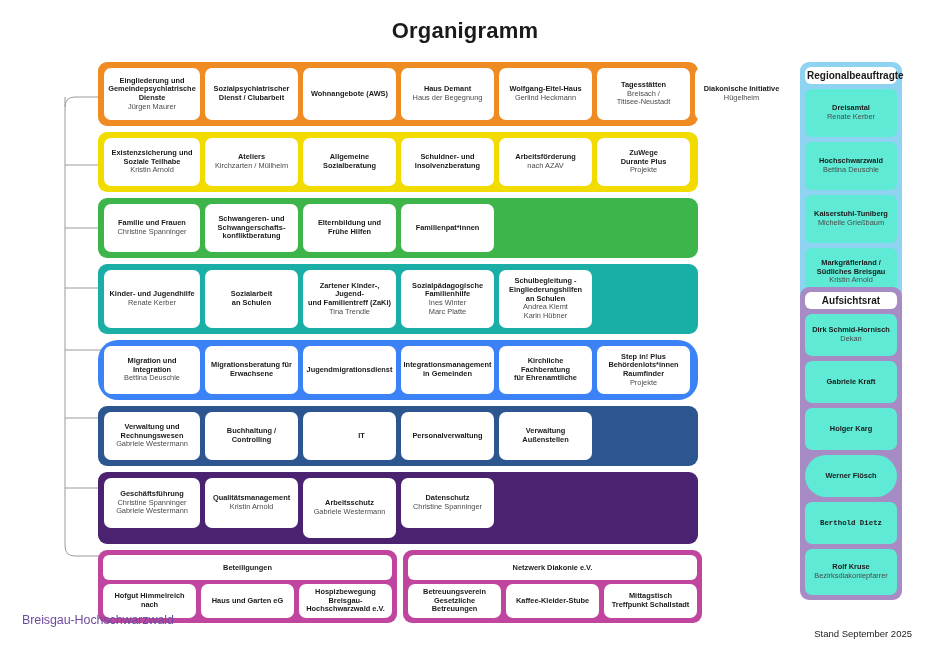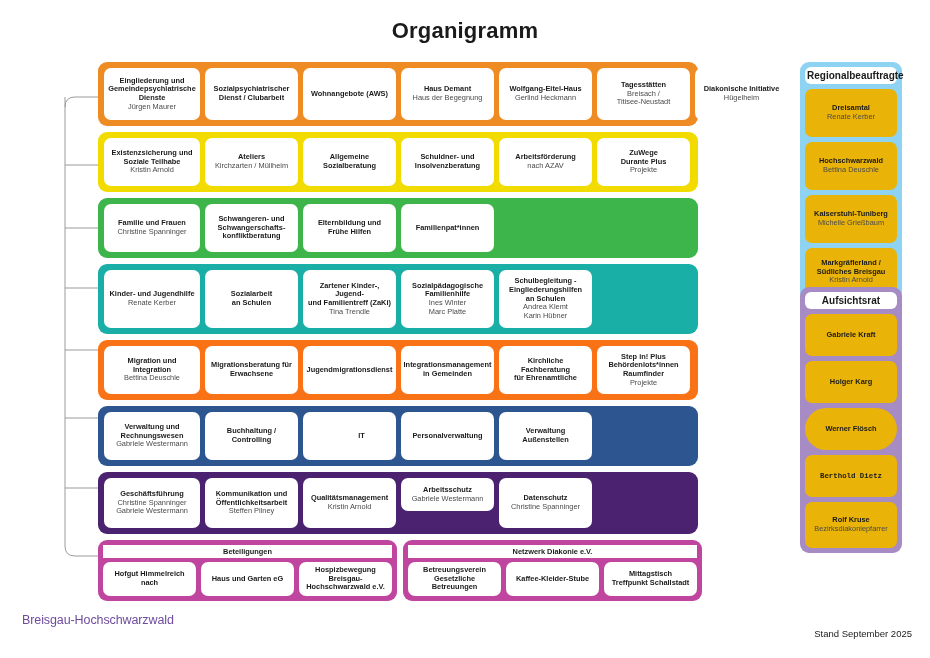--- a/index.html
+++ b/index.html
@@ -68,21 +68,21 @@
     width: 102px;
   }
   .side-head {
     background: #fff;
     border-radius: 6px;
     text-align: center;
     font-size: 10px; font-weight: bold; color: #1b1b1b;
     padding: 3px 2px;
   }
   .side-card {
-    background: #eab308;
+    background: #5eead4;
     border-radius: 7px;
     text-align: center;
     display: flex; flex-direction: column;
     align-items: center; justify-content: center;
     line-height: 1.2;
   }
   .side-card .t { font-size: 7.4px; font-weight: bold; color: #1b1b1b; }
   .side-card .s { font-size: 7.4px; color: #4a4a4a; }
 
   
@@ -100,23 +100,23 @@
   .beteil-band {
     display: flex; gap: 6px;
     margin-bottom: 0;
   }
   .beteil-group {
     border-radius: 9px;
     padding: 5px;
     display: flex; flex-direction: column; gap: 4px;
   }
   .beteil-title {
-    background: #fff; border-radius: 0;
+    background: #fff; border-radius: 6px;
     text-align: center; font-size: 7.4px; font-weight: bold; color:#1b1b1b;
-    padding: 2px 2px;
+    padding: 8px 2px;
   }
   .beteil-cards { display:flex; gap: 5px; }
   .beteil-card {
     background:#fff; border-radius: 7px;
     display:flex; align-items:center; justify-content:center;
     text-align:center; height: 34px; padding: 2px 3px;
     font-size: 7.4px; font-weight: bold; color:#1b1b1b; line-height:1.2;
   }
 </style>
 </head>
@@ -239,21 +239,21 @@
           <div class="s">Marc Platte</div>
         </div>
         <div class="card w-std" style="height: 58px;">
           <div class="t">Schulbegleitung -</div>
           <div class="t">Eingliederungshilfen</div>
           <div class="t">an Schulen</div>
           <div class="s">Andrea Klemt</div>
           <div class="s">Karin Hübner</div>
         </div>
       </div>
-      <div class="band" style="background: #f97316;">
+      <div class="band" style="background: #3b82f6; border-radius: 20px;">
         <div class="card w-lead" style="height: 48px;">
           <div class="t">Migration und Integration</div>
           <div class="s">Bettina Deuschle</div>
         </div>
         <div class="card w-std" style="height: 48px;">
           <div class="t">Migrationsberatung für</div>
           <div class="t">Erwachsene</div>
         </div>
         <div class="card w-std" style="height: 48px;">
           <div class="t">Jugendmigrationsdienst</div>
@@ -294,29 +294,24 @@
           <div class="t">Außenstellen</div>
         </div>
       </div>
       <div class="band" style="background: rgb(75, 34, 112);">
         <div class="card w-lead" style="height: 50px;">
           <div class="t">Geschäftsführung</div>
           <div class="s">Christine Spanninger</div>
           <div class="s">Gabriele Westermann</div>
         </div>
         <div class="card w-std" style="height: 50px;">
-          <div class="t">Kommunikation und</div>
-          <div class="t">Öffentlichkeitsarbeit</div>
-          <div class="s">Steffen Pilney</div>
-        </div>
-        <div class="card w-std" style="height: 50px;">
           <div class="t">Qualitätsmanagement</div>
           <div class="s">Kristin Arnold</div>
         </div>
-        <div class="card w-std" style="height: 33px;">
+        <div class="card w-std" style="height: 60px;">
           <div class="t">Arbeitsschutz</div>
           <div class="s">Gabriele Westermann</div>
         </div>
         <div class="card w-std" style="height: 50px;">
           <div class="t">Datenschutz</div>
           <div class="s">Christine Spanninger</div>
         </div>
       </div>
       <div class="beteil-band">
         <div class="beteil-group" style="background: rgb(192, 69, 158);">
@@ -366,20 +361,24 @@
       </div>
       <div class="side-card" style="height: 48px;">
         <div class="t">Markgräflerland /</div>
         <div class="t">Südliches Breisgau</div>
         <div class="s">Kristin Arnold</div>
       </div>
     </div>
   <div class="side" id="sidebar-1" style="left: 800px; top: 287px; background: rgb(166, 139, 196);">
       <div class="side-head">Aufsichtsrat</div>
       <div class="side-card" style="height: 42px;">
+        <div class="t">Dirk Schmid-Hornisch</div>
+        <div class="s">Dekan</div>
+      </div>
+      <div class="side-card" style="height: 42px;">
         <div class="t">Gabriele Kraft</div>
       </div>
       <div class="side-card" style="height: 42px;">
         <div class="t">Holger Karg</div>
       </div>
       <div class="side-card" style="height: 42px; border-radius: 21px;">
         <div class="t">Werner Flösch</div>
       </div>
       <div class="side-card" style="height: 42px; font-family: Liberation Mono, monospace;">
         <div class="t">Berthold Dietz</div>

